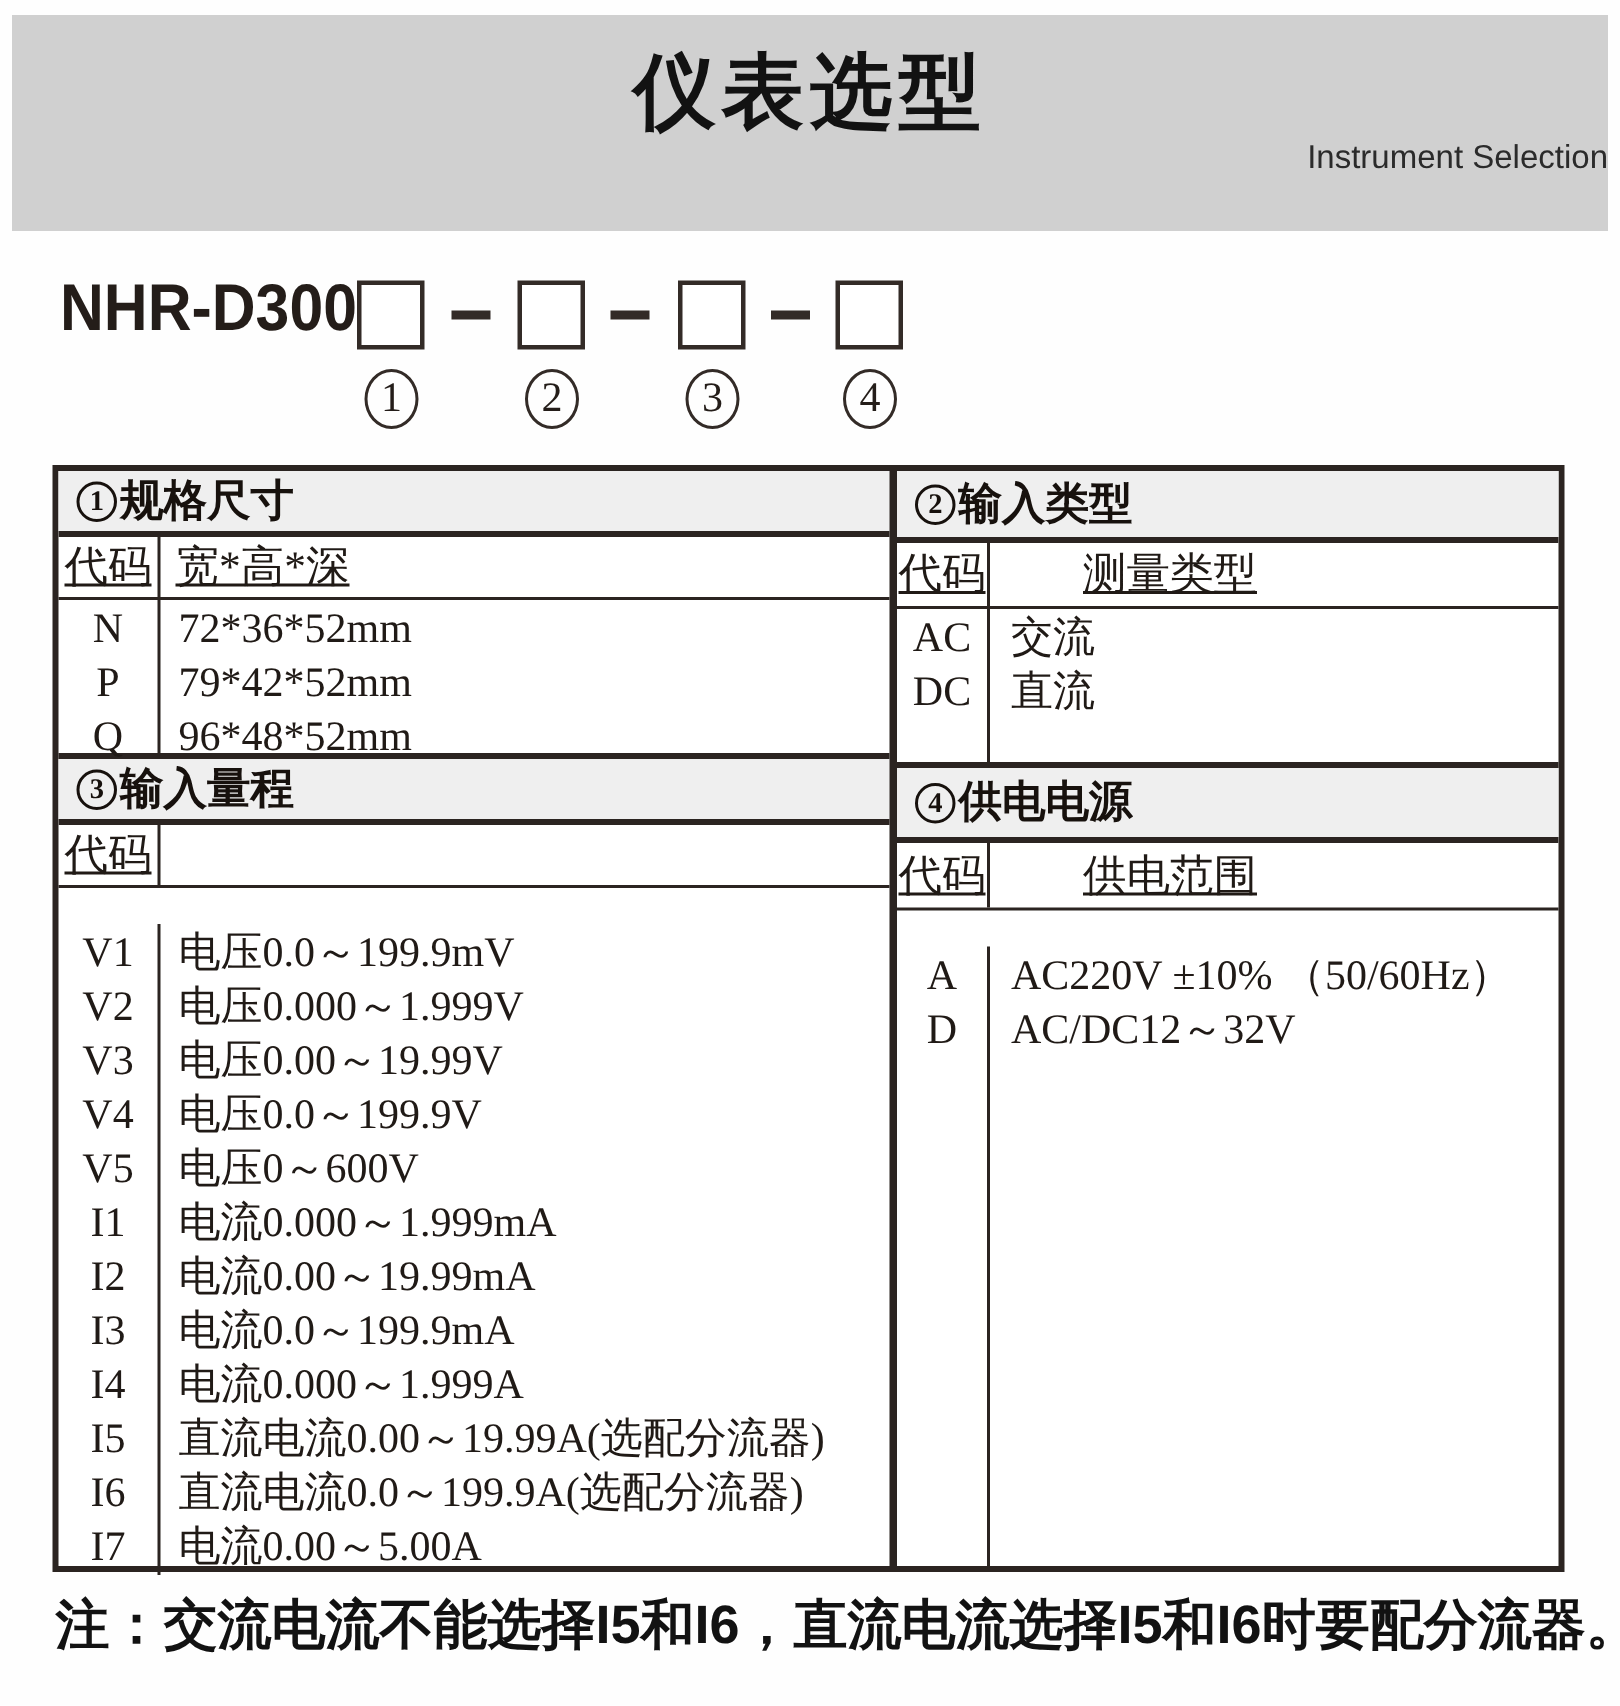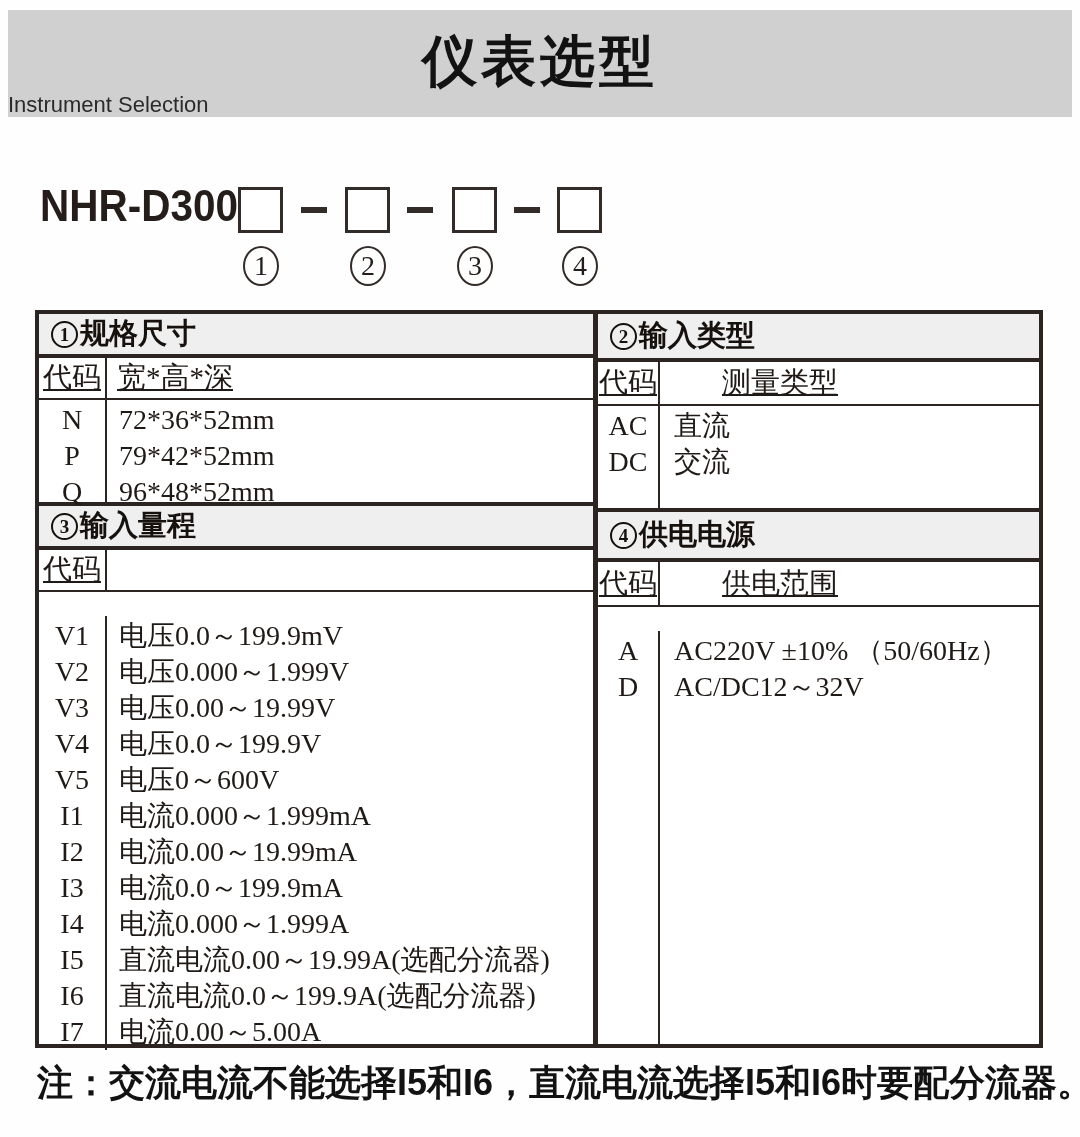--- a/index.html
+++ b/index.html
@@ -5,31 +5,31 @@
   html,body { margin:0; padding:0; background:#ffffff; }
   .page {
     position:relative; width:1080px; height:1137px;
     background:#fefefe; overflow:hidden;
     font-family:"Liberation Serif","DejaVu Serif",serif;
     color:#201a16;
   }
 
   
   .banner {
-    position:absolute; left:8px; top:10px; right:8px; height:107px;
+    position:absolute; left:8px; top:10px; right:8px; height:144px;
     background:#d0d0d0;
   }
   .banner .title {
     margin-top:20px; text-align:center;
     font-family:"Liberation Sans","DejaVu Sans",sans-serif;
     font-weight:bold; font-size:55px; letter-spacing:4px; color:#121212;
     line-height:62px;
   }
   .banner .subtitle {
-    text-align:left;
+    text-align:right;
     font-family:"Liberation Sans","DejaVu Sans",sans-serif;
     font-size:22px; color:#2b2b2b; line-height:26px;
   }
 
   
   .model-prefix {
     position:absolute; left:40px; top:181px;
     font-family:"Liberation Sans","DejaVu Sans",sans-serif;
     font-weight:bold; font-size:44px; color:#241d19; letter-spacing:0px;
     transform:scaleX(0.92); transform-origin:left center;
@@ -211,22 +211,22 @@
       <div class="hdr-row r1h">
         <div class="hdr-code">代码</div>
         <div class="hdr-desc">测量类型</div>
       </div>
       <div class="data-block r1d">
         <div class="db-code">
             <div class="cell-line">AC</div>
             <div class="cell-line">DC</div>
           </div>
         <div class="db-desc">
+            <div class="cell-line">交流</div>
             <div class="cell-line">直流</div>
-            <div class="cell-line">交流</div>
           </div>
       </div>
 
       <div class="sec-title r2t">
         <span class="circ">4</span>
         <span>供电电源</span>
       </div>
       <div class="hdr-row r2h">
         <div class="hdr-code">代码</div>
         <div class="hdr-desc">供电范围</div>

